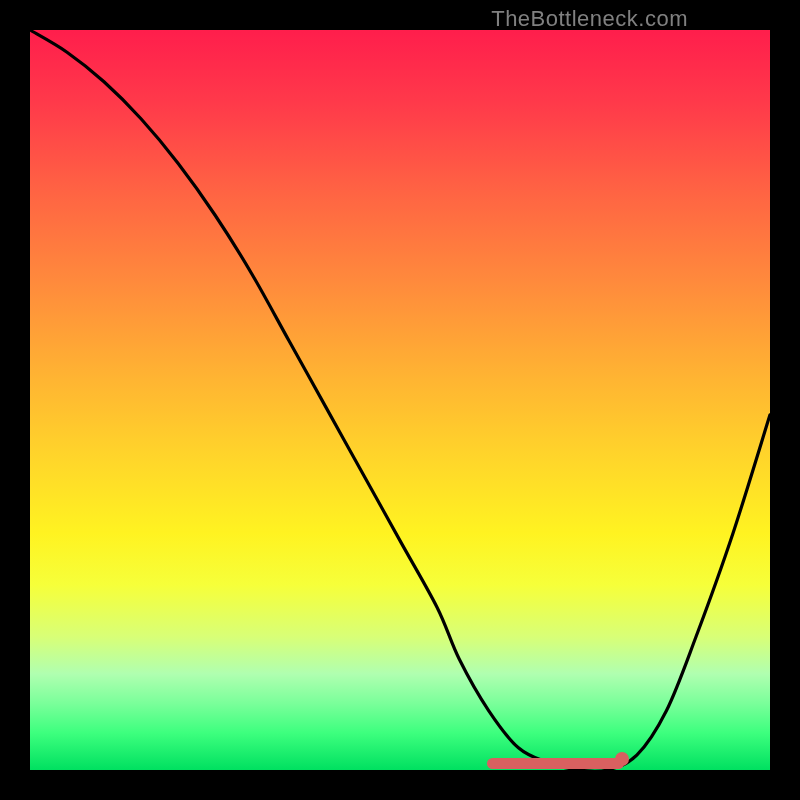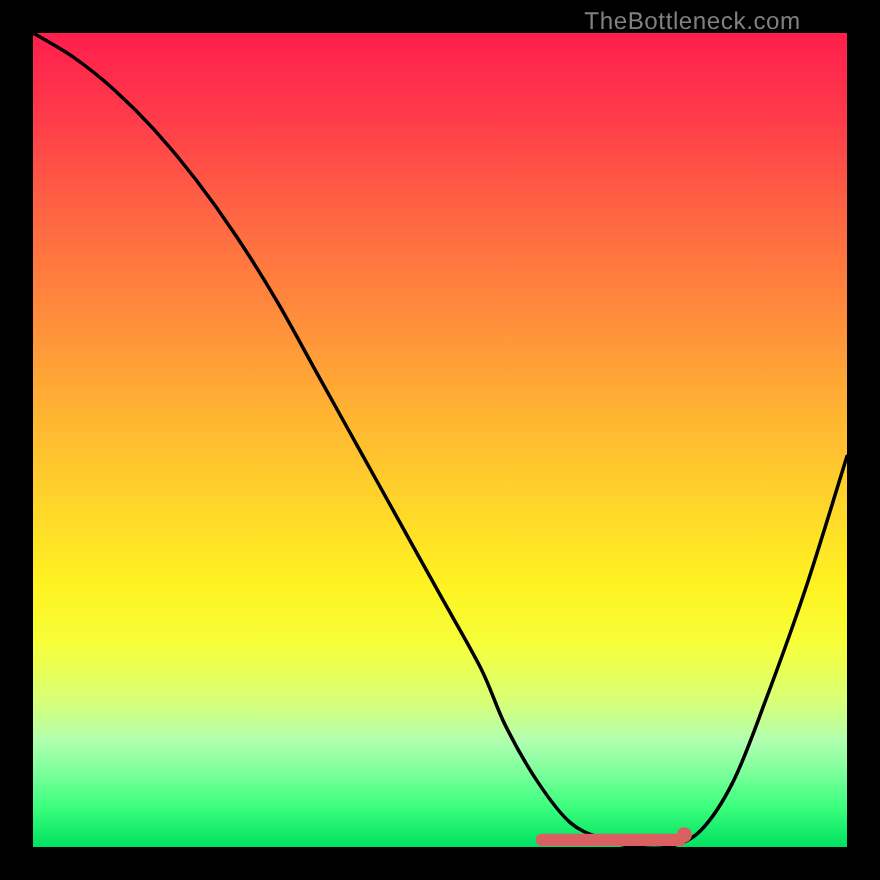--- a/index.html
+++ b/index.html
@@ -11,21 +11,20 @@
     overflow: hidden;
     font-family: Arial, Helvetica, sans-serif;
   }
   .frame {
     position: absolute;
     left: 0;
     top: 0;
     width: 700px;
     height: 800px;
     background: #000;
-    padding-left: 40px;
   }
   .plot {
     position: absolute;
     left: 30px;
     top: 30px;
     width: 740px;
     height: 740px;
     
     background: linear-gradient(
       to bottom,

